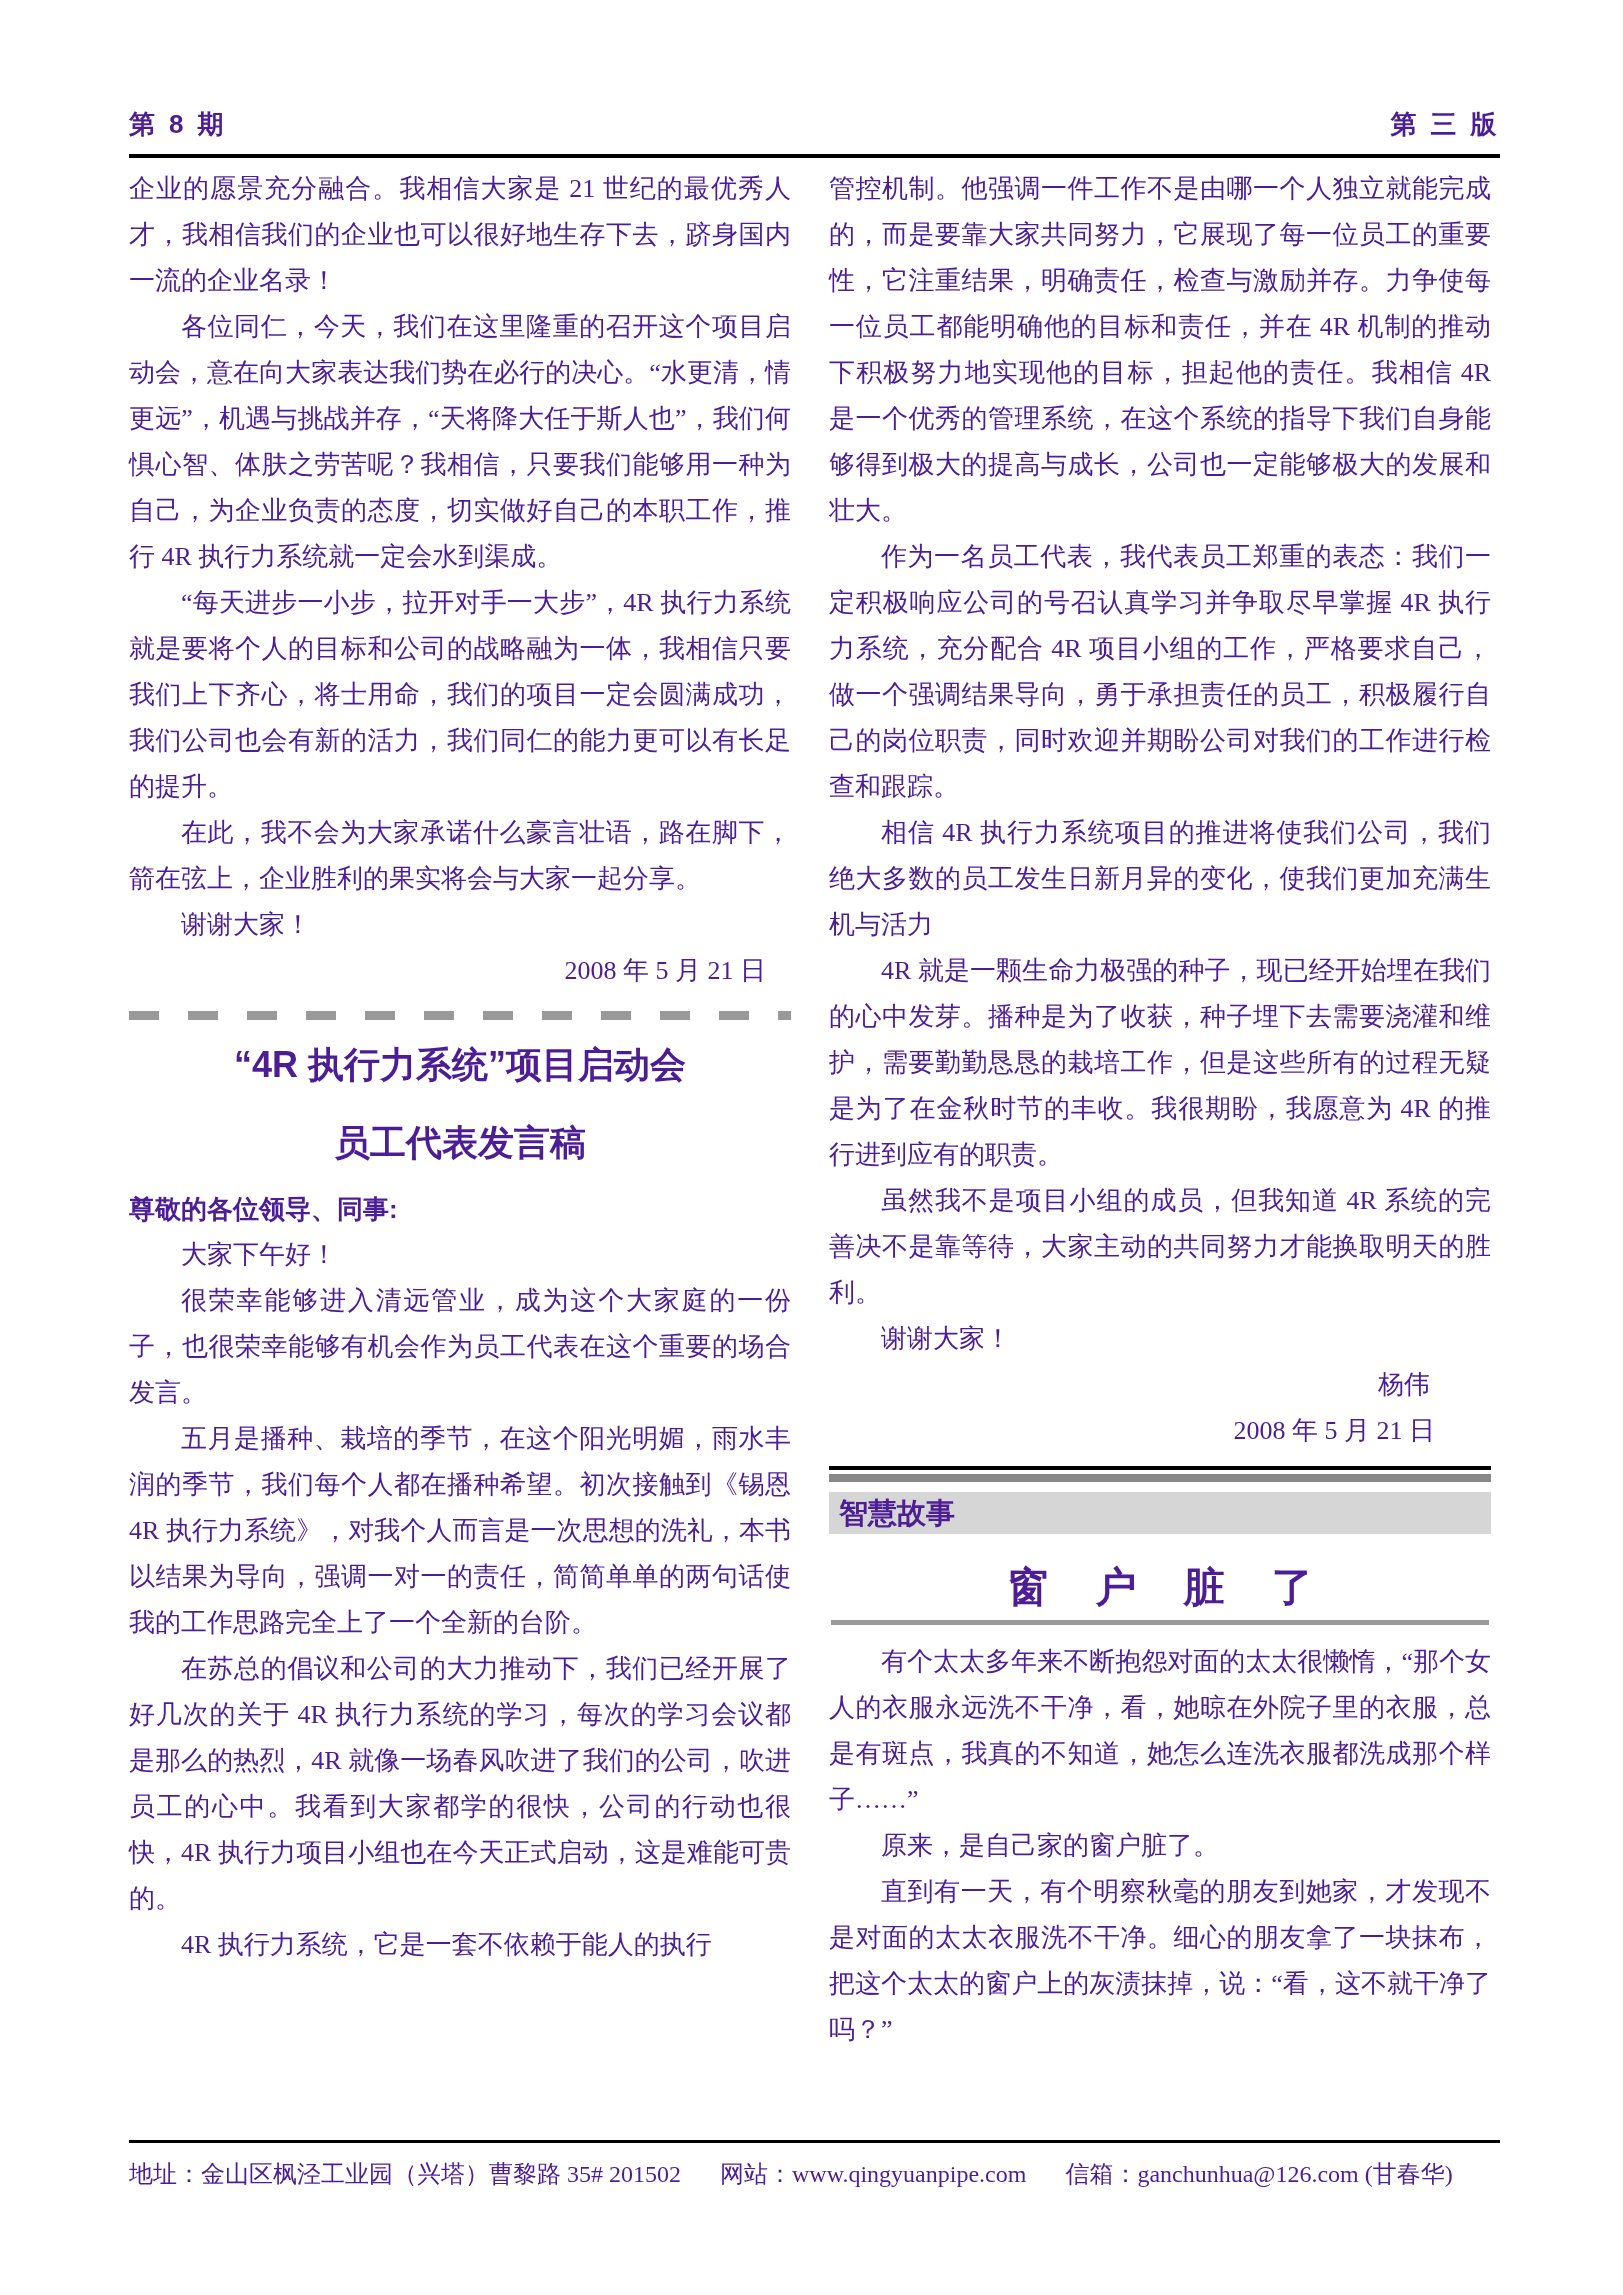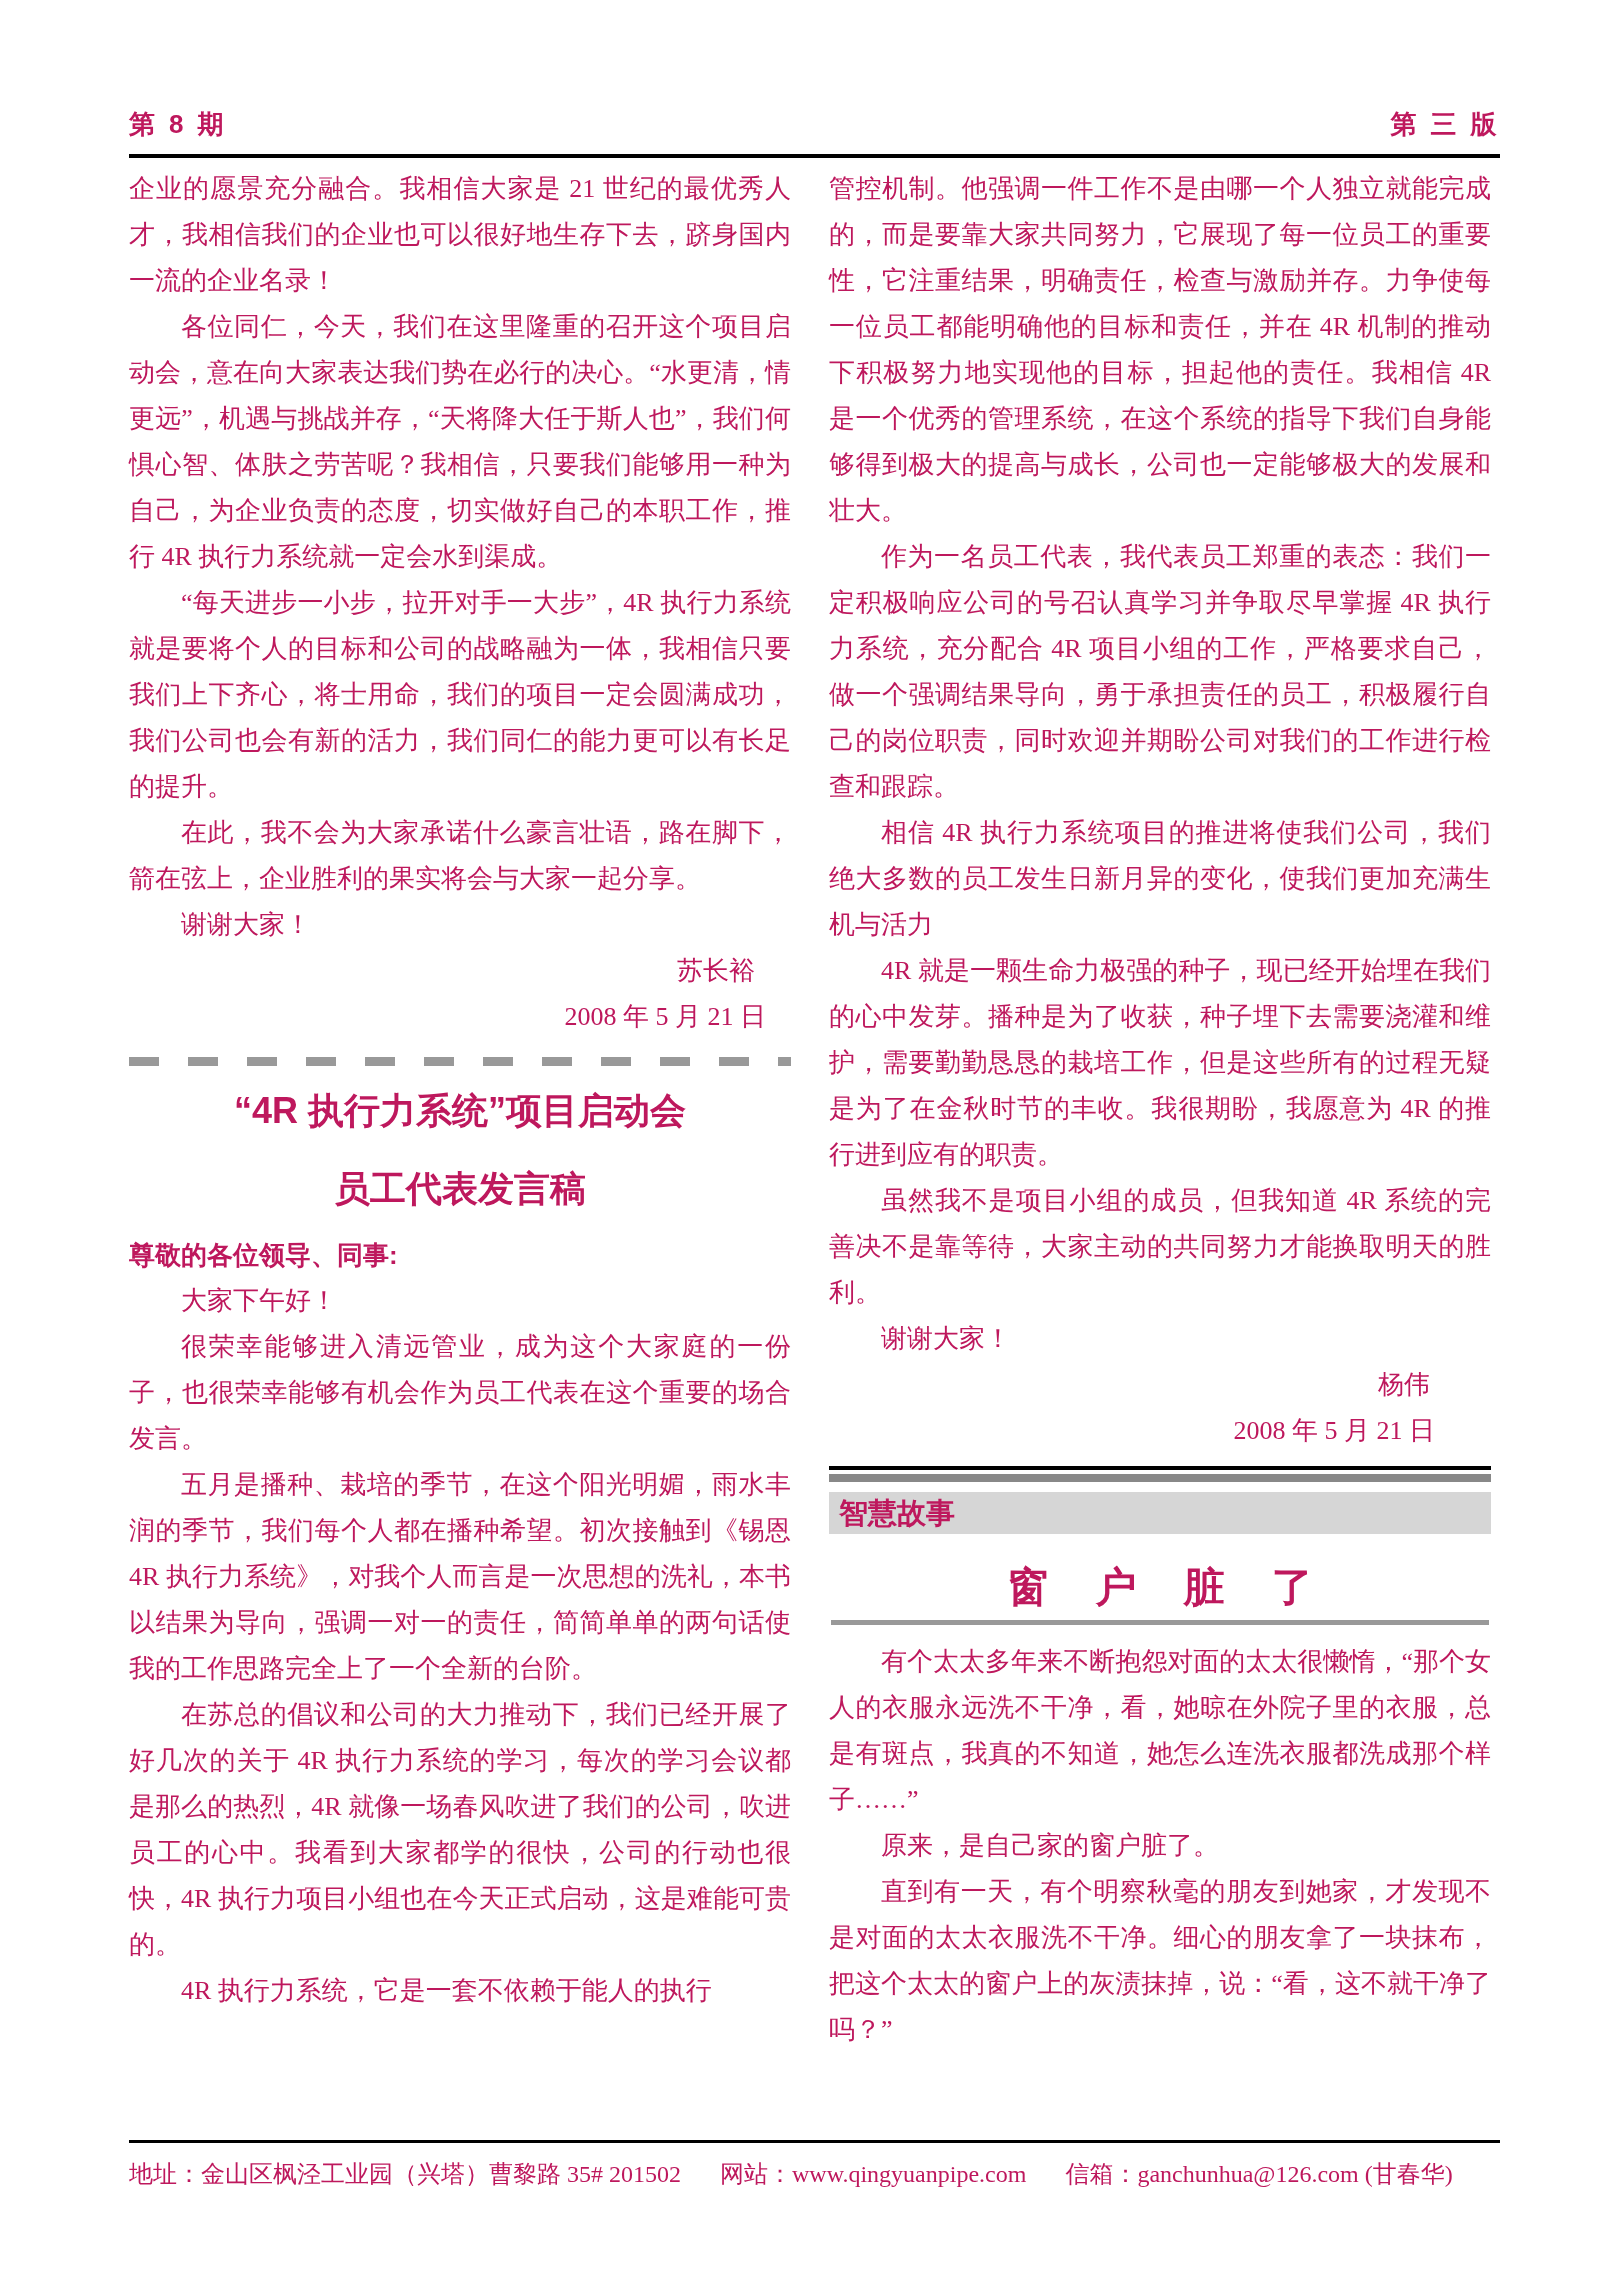--- a/index.html
+++ b/index.html
@@ -2,21 +2,21 @@
 <html style="font-size:13.5px"><head>
 <meta charset="utf-8">
 <style>
   html,body { margin:0; padding:0; background:#e8e8e8; }
   .page {
     position:relative;
     width:1623px; height:2295px;
     margin:0 auto;
     background:#ffffff;
     font-family:"Liberation Serif","DejaVu Serif",serif;
-    color:#be185d;
+    color:#4c1d95;
     overflow:hidden;
   }
   
   .masthead {
     position:absolute; top:107px; left:129px; width:1371px;
     display:flex; justify-content:space-between; align-items:flex-end;
     font-family:"Liberation Sans","DejaVu Sans",sans-serif;
     font-weight:bold; font-size:26px; letter-spacing:3.4px;
   }
   .masthead-rule {
@@ -99,21 +99,20 @@
     <div class="col">
 
       <div>
           <p class="para">企业的愿景充分融合。我相信大家是 21 世纪的最优秀人才，我相信我们的企业也可以很好地生存下去，跻身国内一流的企业名录！</p>
           <p class="para indent">各位同仁，今天，我们在这里隆重的召开这个项目启动会，意在向大家表达我们势在必行的决心。“水更清，情更远”，机遇与挑战并存，“天将降大任于斯人也”，我们何惧心智、体肤之劳苦呢？我相信，只要我们能够用一种为自己，为企业负责的态度，切实做好自己的本职工作，推行 4R 执行力系统就一定会水到渠成。</p>
           <p class="para indent">“每天进步一小步，拉开对手一大步”，4R 执行力系统就是要将个人的目标和公司的战略融为一体，我相信只要我们上下齐心，将士用命，我们的项目一定会圆满成功，我们公司也会有新的活力，我们同仁的能力更可以有长足的提升。</p>
           <p class="para indent">在此，我不会为大家承诺什么豪言壮语，路在脚下，箭在弦上，企业胜利的果实将会与大家一起分享。</p>
           <p class="para indent">谢谢大家！</p>
         </div>
 
-      <p class="sign-line sign-left">苏长裕</p>
       <p class="sign-line date-left">2008 年 5 月 21 日</p>
 
       <div class="dashed-rule"></div>
 
       <h2 class="headline">“4R 执行力系统”项目启动会</h2>
       <h2 class="headline headline2">员工代表发言稿</h2>
 
       <p class="salutation">尊敬的各位领导、同事:</p>
 
       <div>

